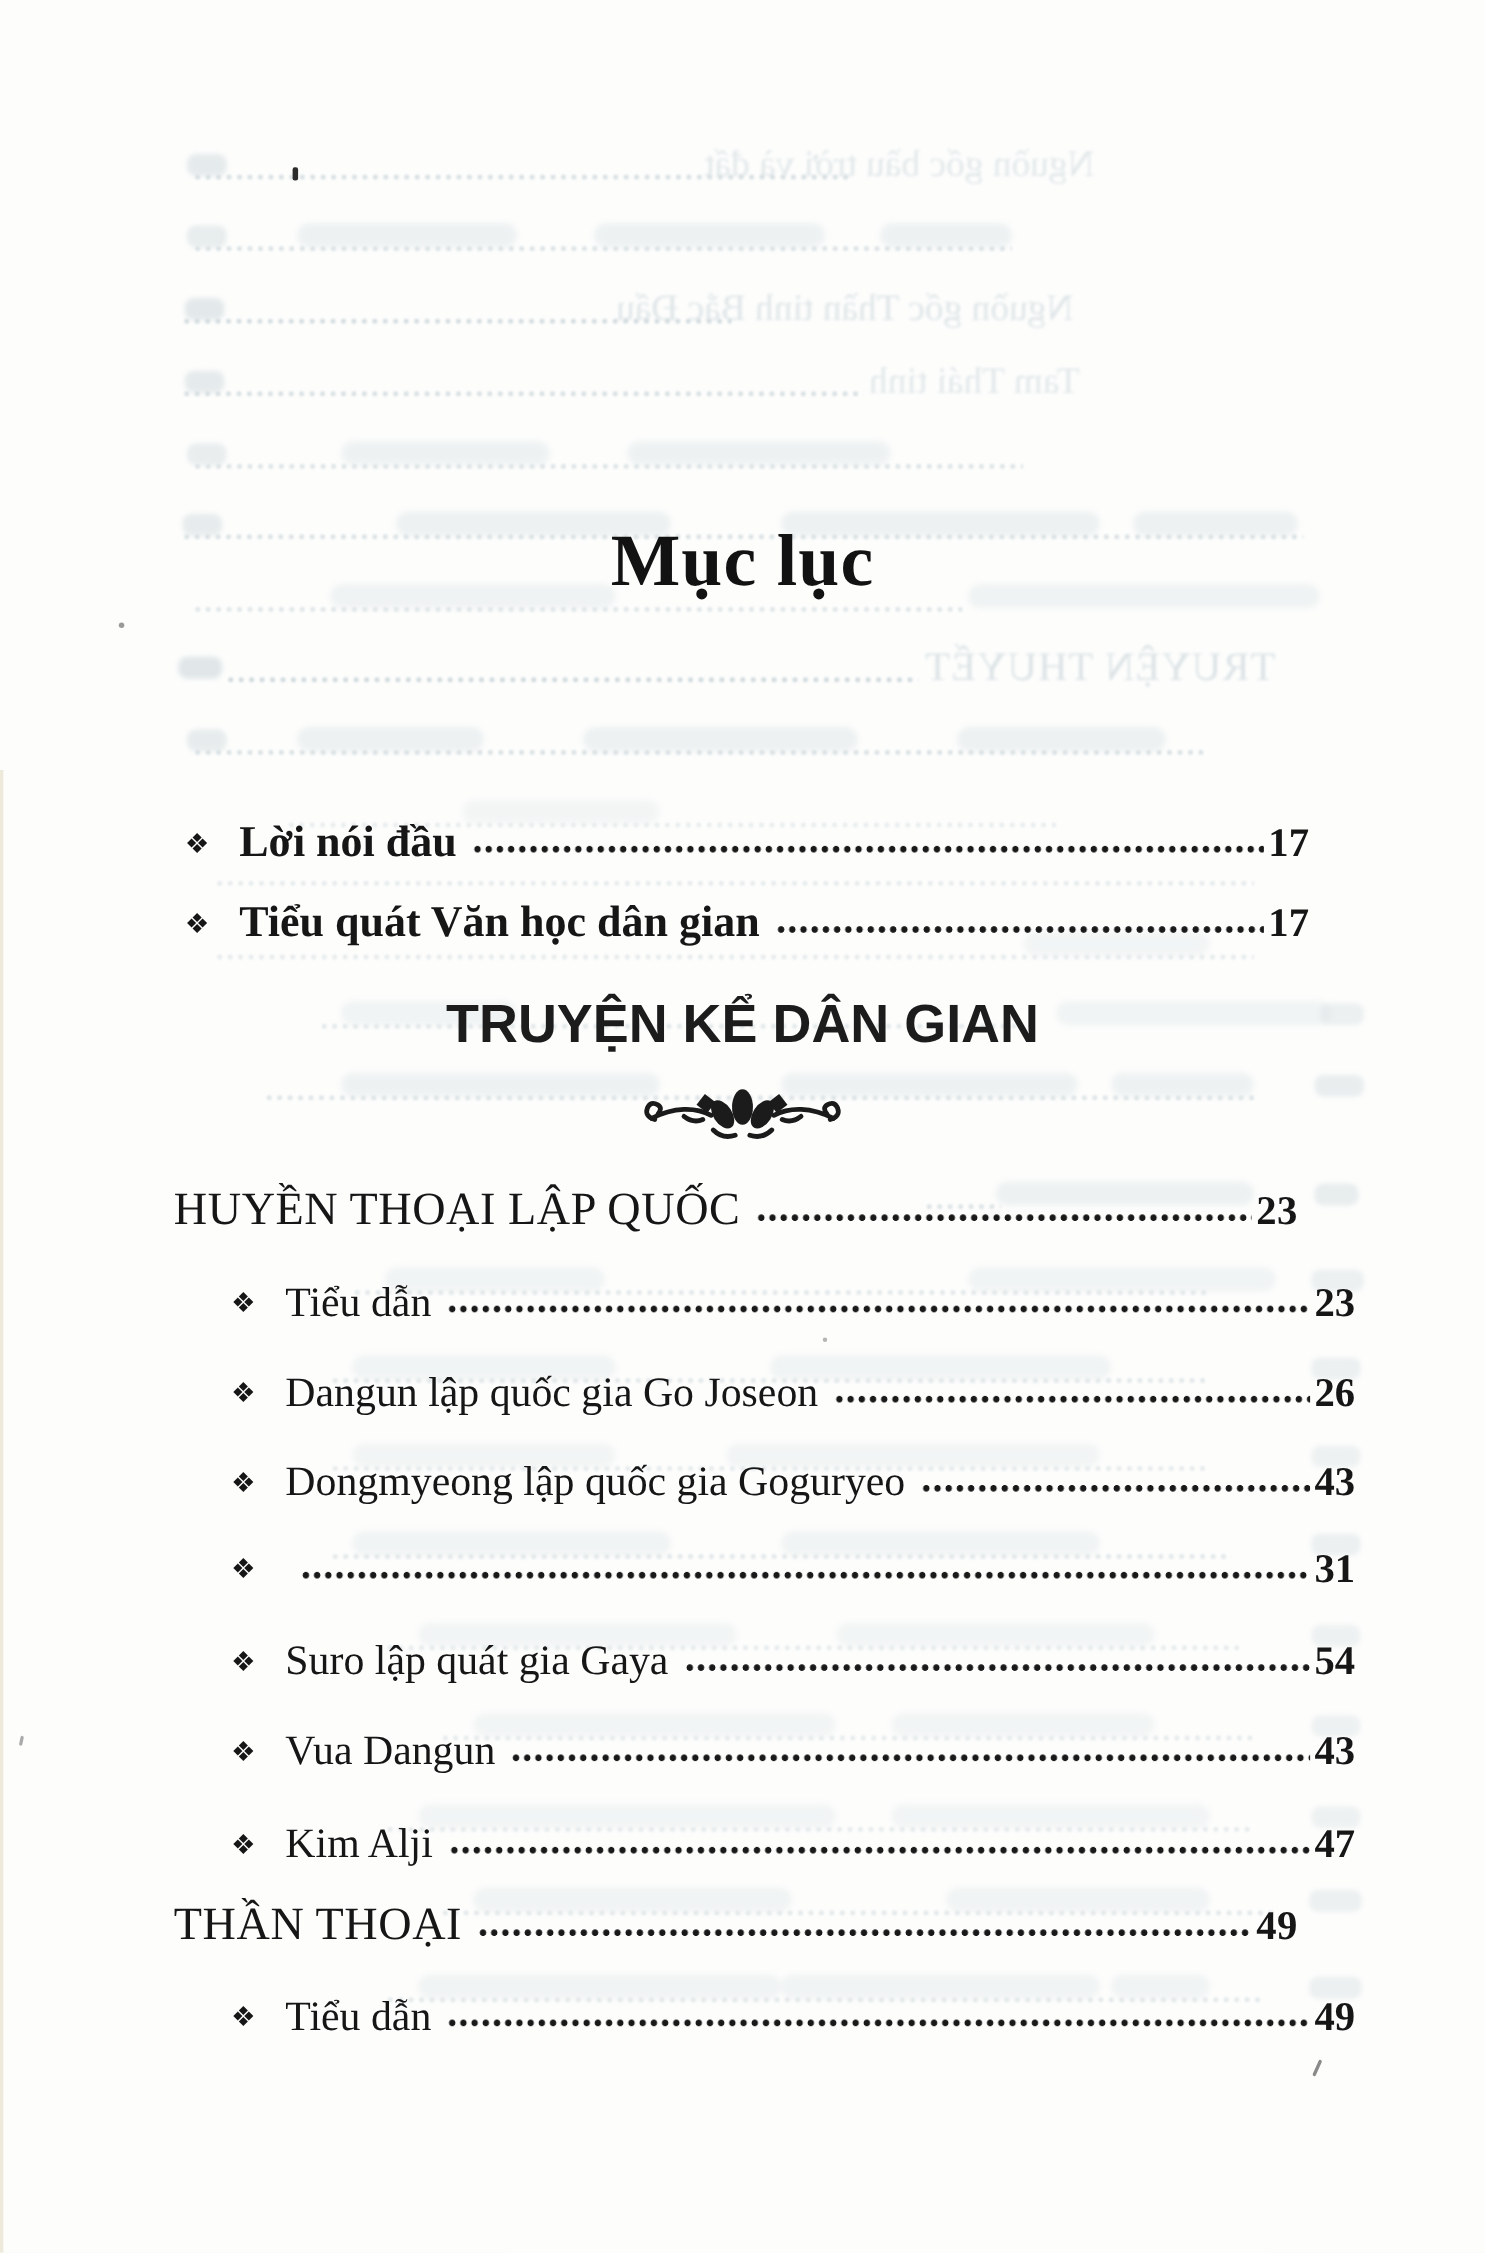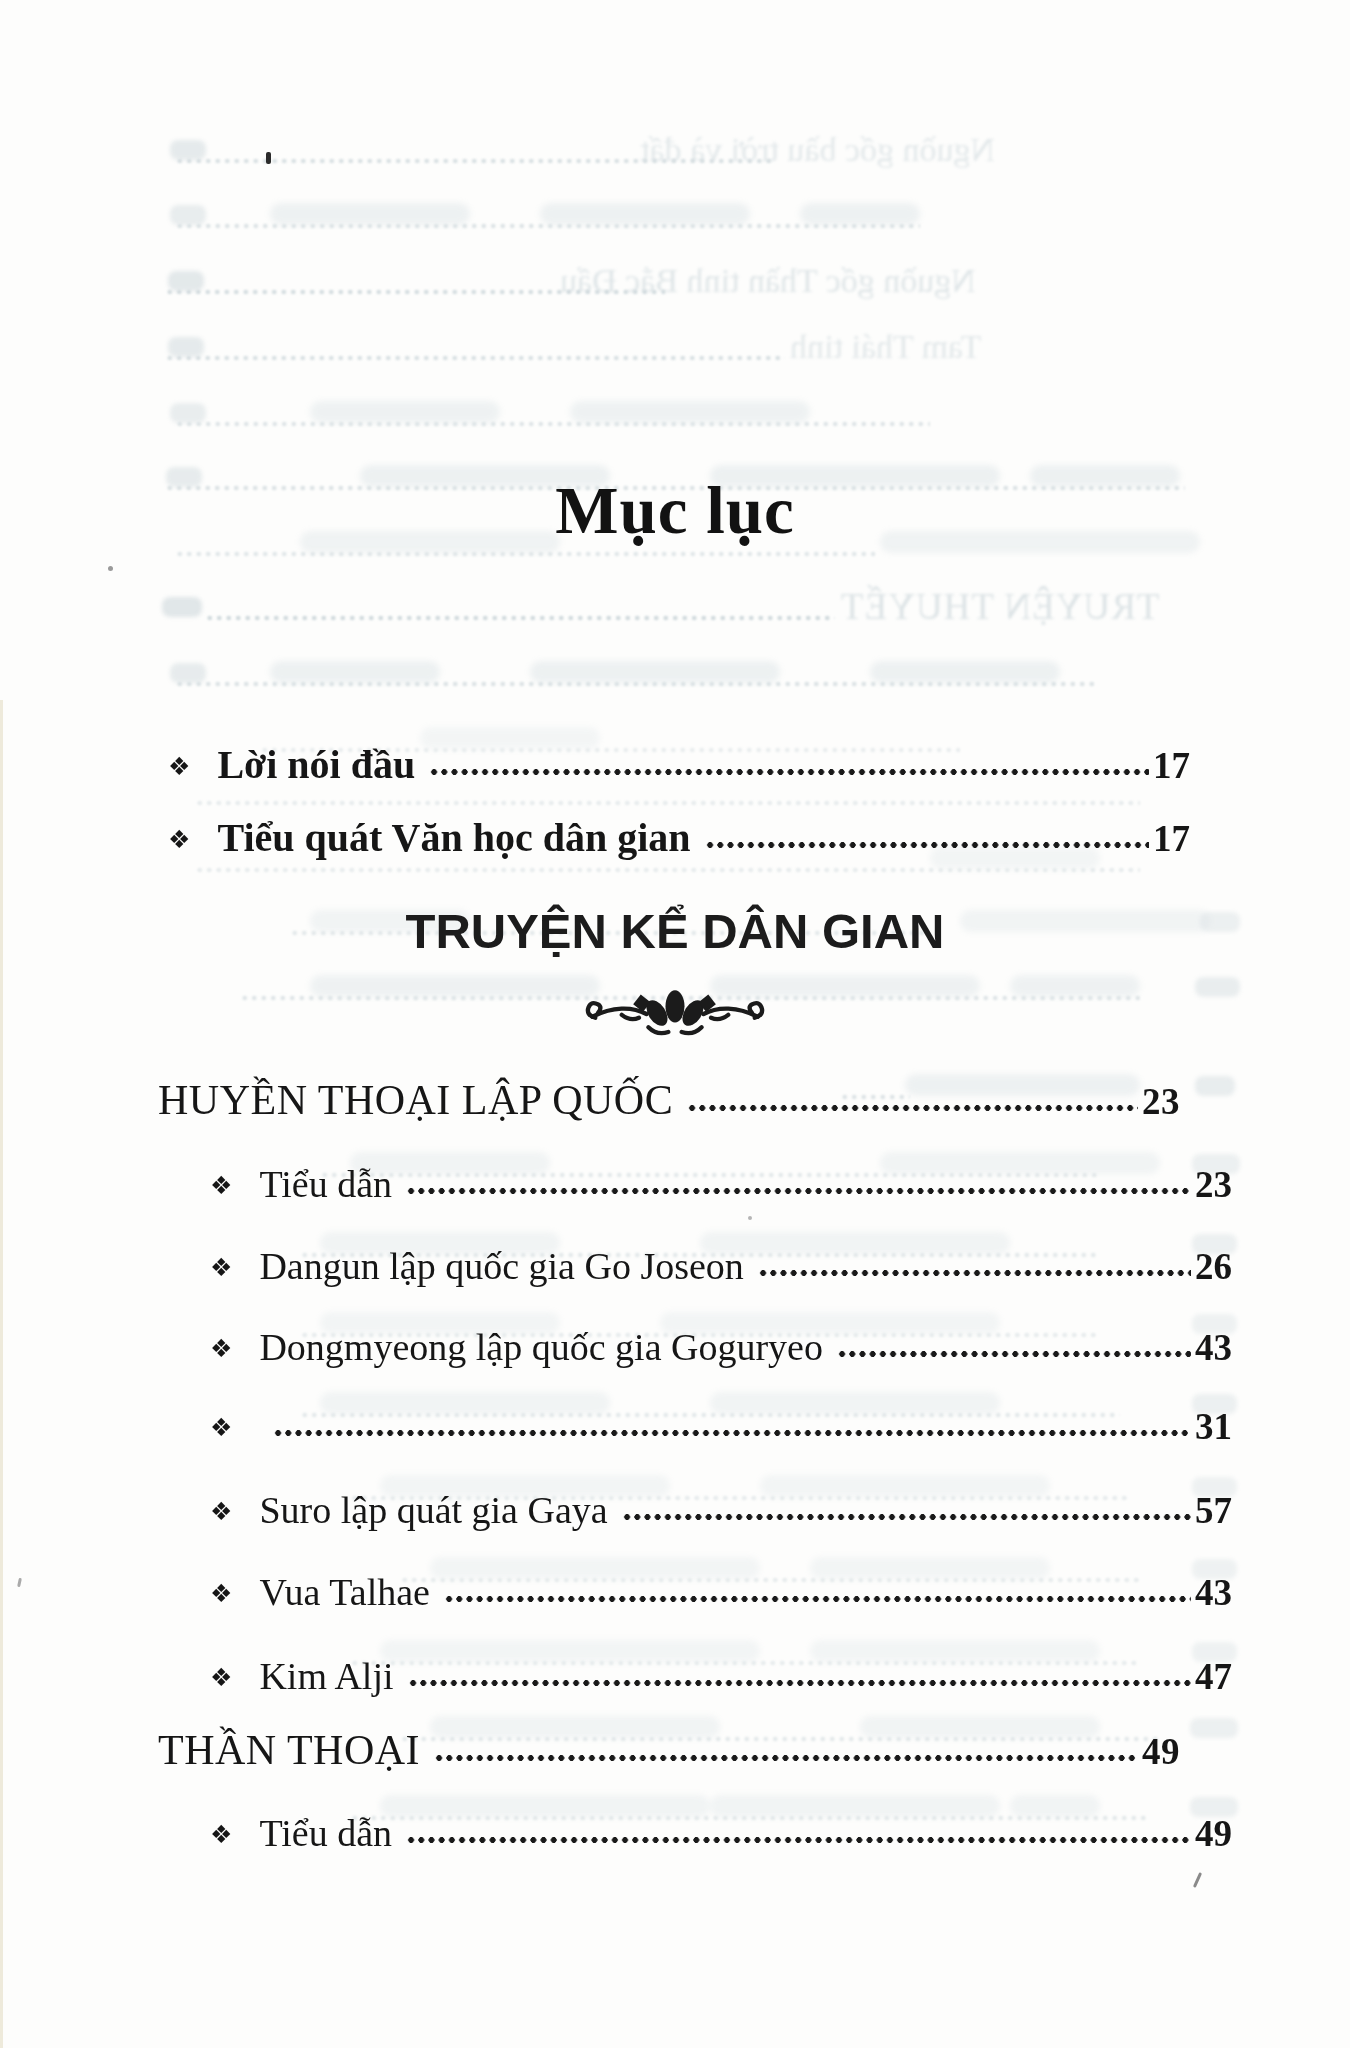--- a/index.html
+++ b/index.html
@@ -316,26 +316,26 @@
     <div class="row item" style="top:1401px">
       <span class="bullet">❖</span>
       <span class="leader"></span>
       <span class="pagenum">31</span>
     </div>
 
     <div class="row item" style="top:1484px">
       <span class="bullet">❖</span>
       <span class="label">Suro lập quát gia Gaya</span>
       <span class="leader"></span>
-      <span class="pagenum">57</span>
+      <span class="pagenum">54</span>
     </div>
 
     <div class="row item" style="top:1566px">
       <span class="bullet">❖</span>
-      <span class="label">Vua Talhae</span>
+      <span class="label">Vua Dangun</span>
       <span class="leader"></span>
       <span class="pagenum">43</span>
     </div>
 
     <div class="row item" style="top:1650px">
       <span class="bullet">❖</span>
       <span class="label">Kim Alji</span>
       <span class="leader"></span>
       <span class="pagenum">47</span>
     </div>

